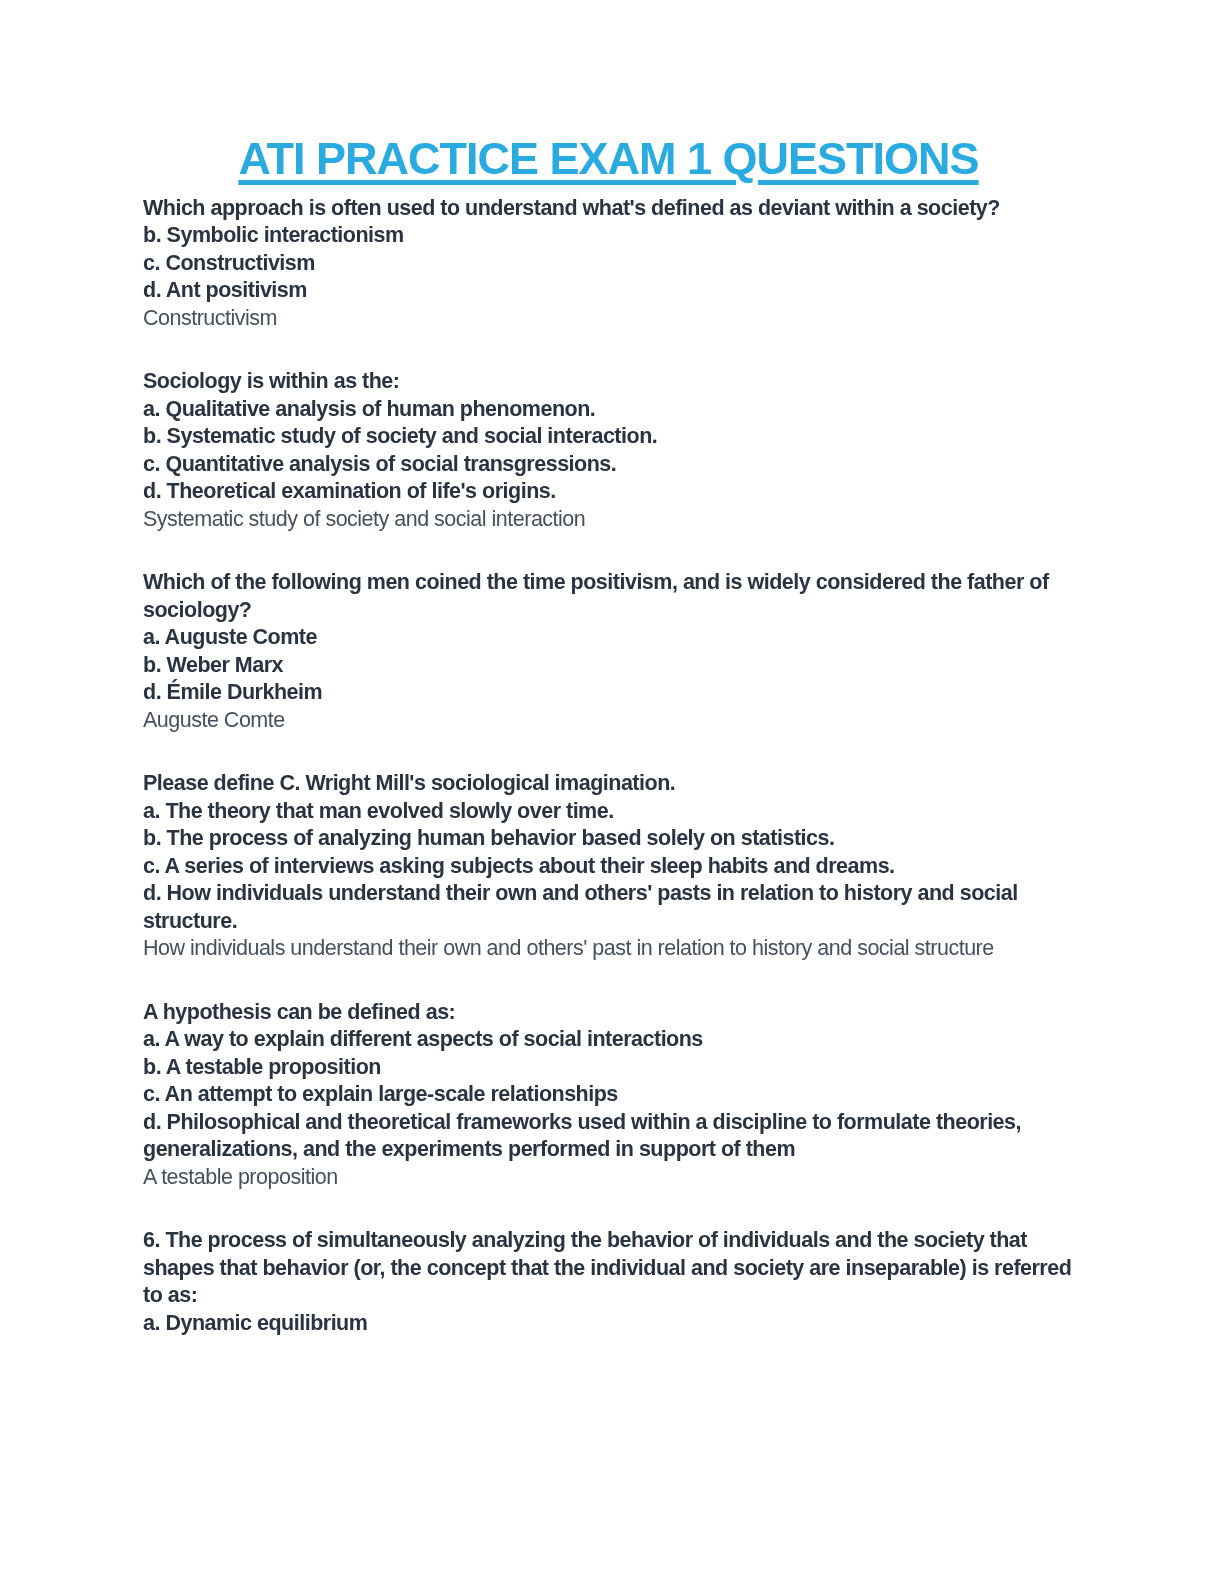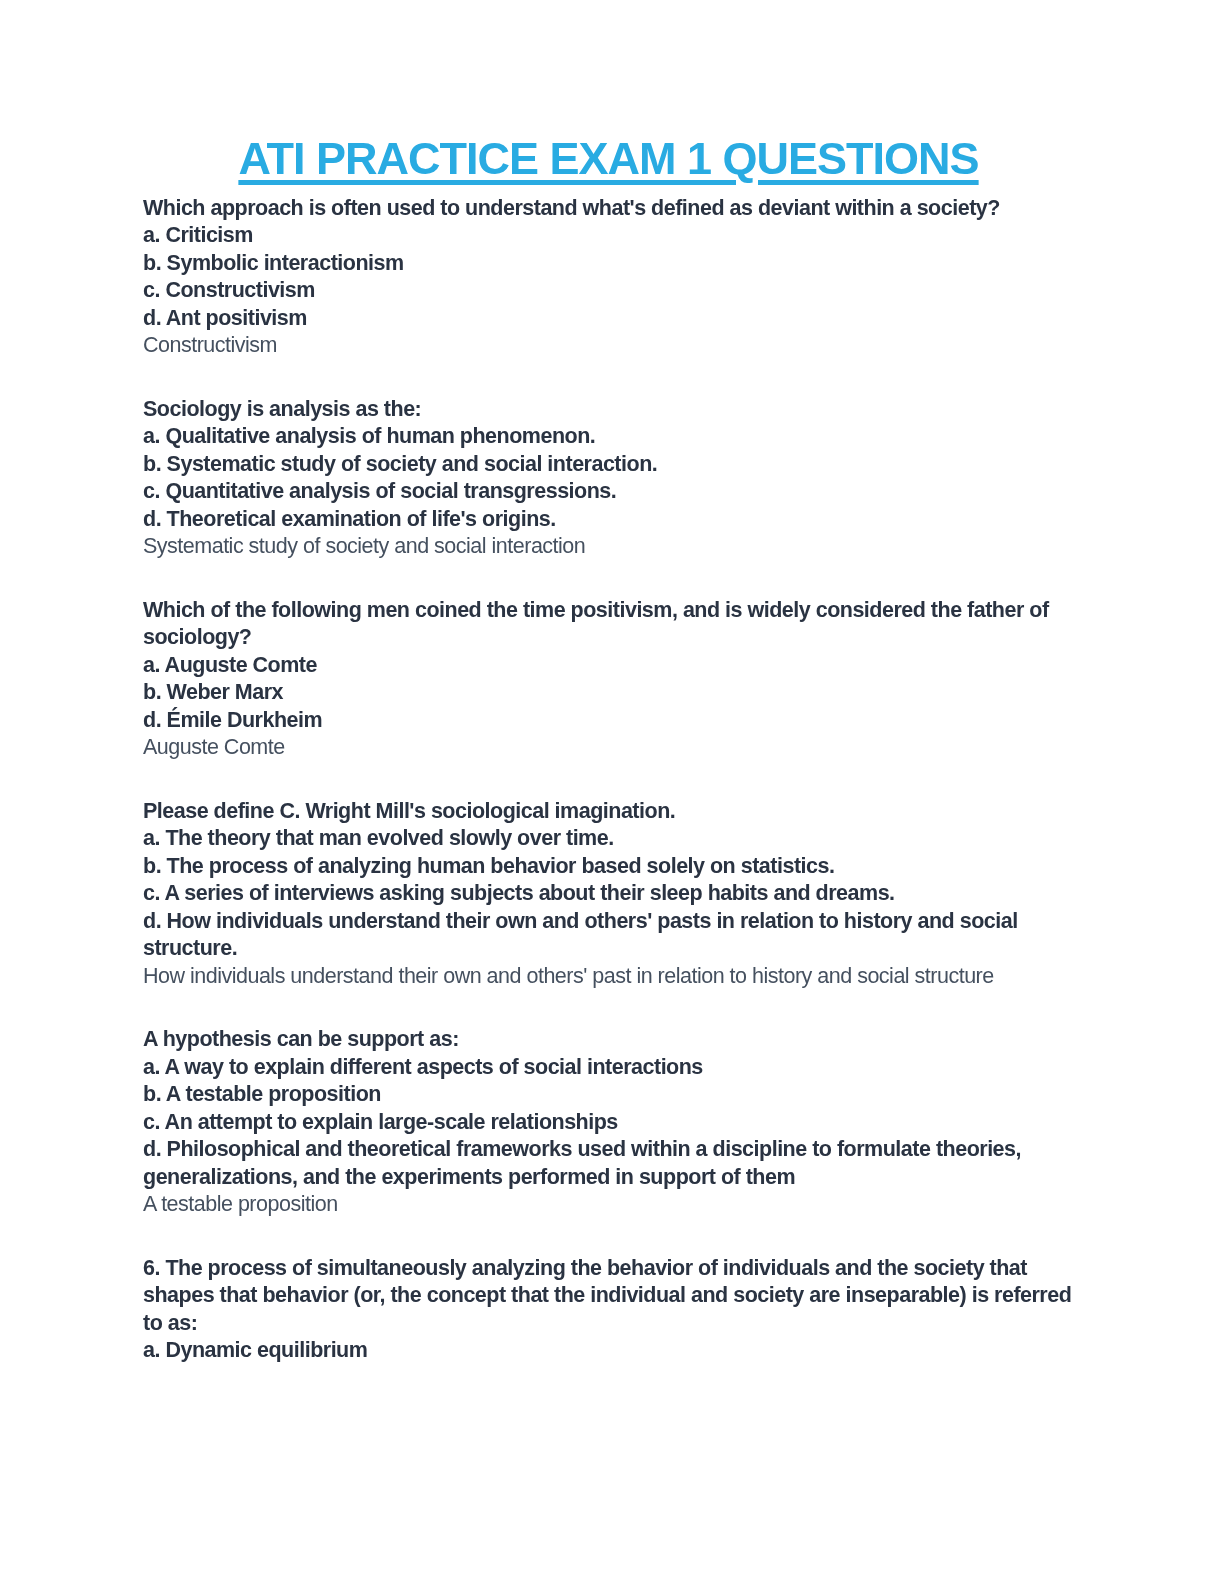--- a/index.html
+++ b/index.html
@@ -58,28 +58,27 @@
   }
 </style>
 </head>
 <body>
 
 <div class="page">
   <h1 class="title">ATI PRACTICE EXAM 1 QUESTIONS</h1>
   <main class="questions">
       <section class="qblock">
         <p class="qtext">Which approach is often used to understand what's defined as deviant within a society?</p>
-        <p class="option">a. Criticism</p>
         <p class="option">b. Symbolic interactionism</p>
         <p class="option">c. Constructivism</p>
         <p class="option">d. Ant positivism</p>
         <p class="answer">Constructivism</p>
       </section>
       <section class="qblock">
-        <p class="qtext">Sociology is analysis as the:</p>
+        <p class="qtext">Sociology is within as the:</p>
         <p class="option">a. Qualitative analysis of human phenomenon.</p>
         <p class="option">b. Systematic study of society and social interaction.</p>
         <p class="option">c. Quantitative analysis of social transgressions.</p>
         <p class="option">d. Theoretical examination of life's origins.</p>
         <p class="answer">Systematic study of society and social interaction</p>
       </section>
       <section class="qblock">
         <p class="qtext">Which of the following men coined the time positivism, and is widely considered the father of sociology?</p>
         <p class="option">a. Auguste Comte</p>
         <p class="option">b. Weber Marx</p>
@@ -88,21 +87,21 @@
       </section>
       <section class="qblock">
         <p class="qtext">Please define C. Wright Mill's sociological imagination.</p>
         <p class="option">a. The theory that man evolved slowly over time.</p>
         <p class="option">b. The process of analyzing human behavior based solely on statistics.</p>
         <p class="option">c. A series of interviews asking subjects about their sleep habits and dreams.</p>
         <p class="option">d. How individuals understand their own and others' pasts in relation to history and social structure.</p>
         <p class="answer">How individuals understand their own and others' past in relation to history and social structure</p>
       </section>
       <section class="qblock">
-        <p class="qtext">A hypothesis can be support as:</p>
+        <p class="qtext">A hypothesis can be defined as:</p>
         <p class="option">a. A way to explain different aspects of social interactions</p>
         <p class="option">b. A testable proposition</p>
         <p class="option">c. An attempt to explain large-scale relationships</p>
         <p class="option">d. Philosophical and theoretical frameworks used within a discipline to formulate theories, generalizations, and the experiments performed in support of them</p>
         <p class="answer">A testable proposition</p>
       </section>
       <section class="qblock">
         <p class="qtext">6. The process of simultaneously analyzing the behavior of individuals and the society that shapes that behavior (or, the concept that the individual and society are inseparable) is referred to as:</p>
         <p class="option">a. Dynamic equilibrium</p>
       </section>

